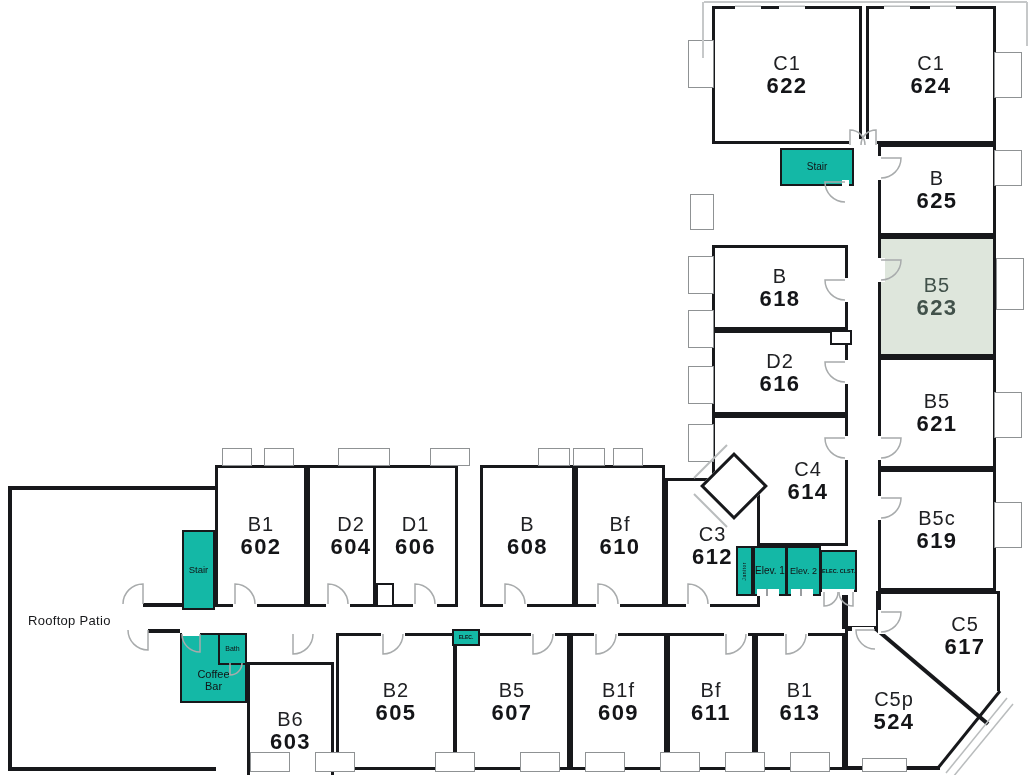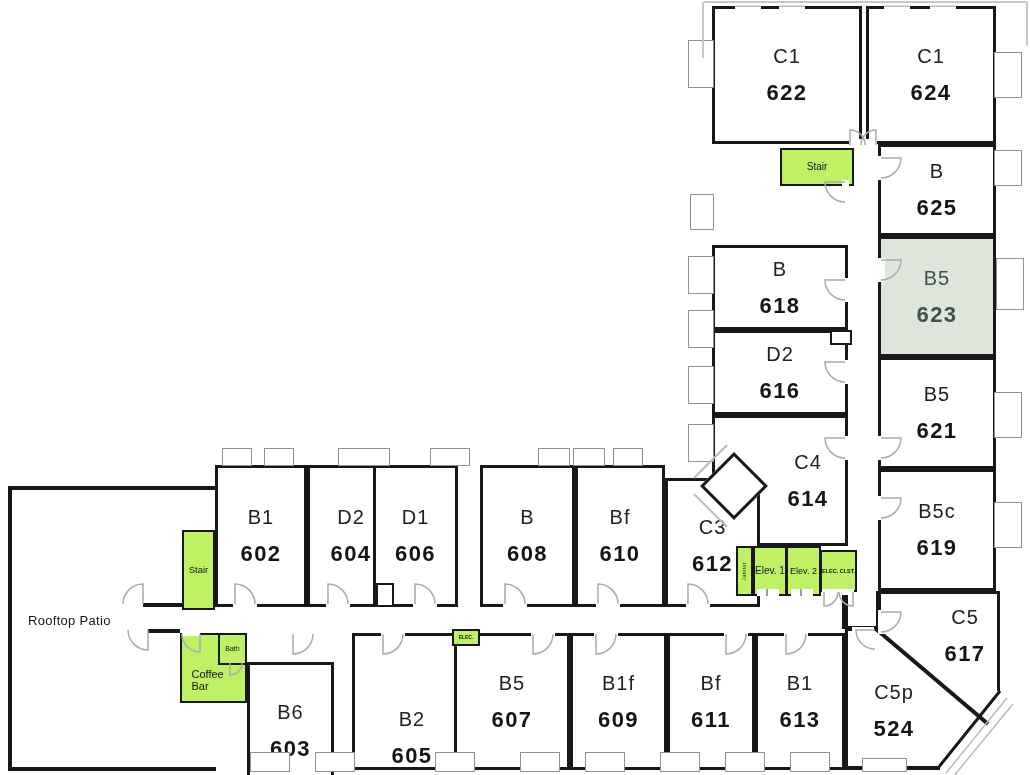--- a/index.html
+++ b/index.html
@@ -3,29 +3,29 @@
 <meta charset="utf-8">
 <style>
   html,body{margin:0;padding:0;background:#fff;}
   #plan{
     position:relative;width:1030px;height:775px;background:#ffffff;overflow:hidden;
     font-family:"Liberation Sans", sans-serif;color:#1b1c1e;
   }
   .room{
     position:absolute;box-sizing:border-box;background:#fff;
     border:3px solid var(--wall,#17181b);
-    display:flex;flex-direction:column;align-items:center;justify-content:center;gap:16px;
+    display:flex;flex-direction:column;align-items:center;justify-content:center;gap:2px;
   }
   .rtype{font-size:20px;letter-spacing:1px;color:#202124;line-height:1;}
   .rnum{font-size:22px;font-weight:800;letter-spacing:1.5px;color:#141518;line-height:1;}
   .room.hl{background:var(--hl-fill,#dee6dc);}
   .room.hl .rtype,.room.hl .rnum{color:var(--hl-text,#41514a);}
   .svc{
-    position:absolute;box-sizing:border-box;background:#bef264;border:2.5px solid var(--wall,#17181b);
-    display:flex;align-items:center;justify-content:center;text-align:left;
+    position:absolute;box-sizing:border-box;background:#14b8a6;border:2.5px solid var(--wall,#17181b);
+    display:flex;align-items:center;justify-content:center;text-align:center;
     font-size:10px;color:#121315;line-height:1.15;
   }
   .wall{position:absolute;background:var(--wall,#17181b);}
   .bay{position:absolute;box-sizing:border-box;background:#fff;border:1.5px solid #8f9294;}
   .closet{position:absolute;box-sizing:border-box;background:#fff;border:2px solid var(--wall,#17181b);}
   .free-label{position:absolute;font-size:13px;letter-spacing:.3px;color:#17181b;}
   .diamond{
     position:absolute;box-sizing:border-box;background:#fff;border:3px solid var(--wall,#17181b);
     transform:rotate(45deg);
   }
@@ -104,21 +104,21 @@
   </div>
   <div class="room" style="left:665px;top:478px;width:95px;height:129px;padding-top:6px;">
     <div class="rtype">C3</div>
     <div class="rnum">612</div>
   </div>
 
   <div class="room" style="left:247px;top:662px;width:87px;height:137px;">
     <div class="rtype">B6</div>
     <div class="rnum">603</div>
   </div>
-  <div class="room" style="left:352px;top:633px;width:120px;height:137px;justify-content:flex-end;">
+  <div class="room" style="left:336px;top:633px;width:120px;height:137px;">
     <div class="rtype">B2</div>
     <div class="rnum">605</div>
   </div>
   <div class="room" style="left:454px;top:633px;width:116px;height:137px;">
     <div class="rtype">B5</div>
     <div class="rnum">607</div>
   </div>
   <div class="room" style="left:570px;top:633px;width:97px;height:137px;">
     <div class="rtype">B1f</div>
     <div class="rnum">609</div>

